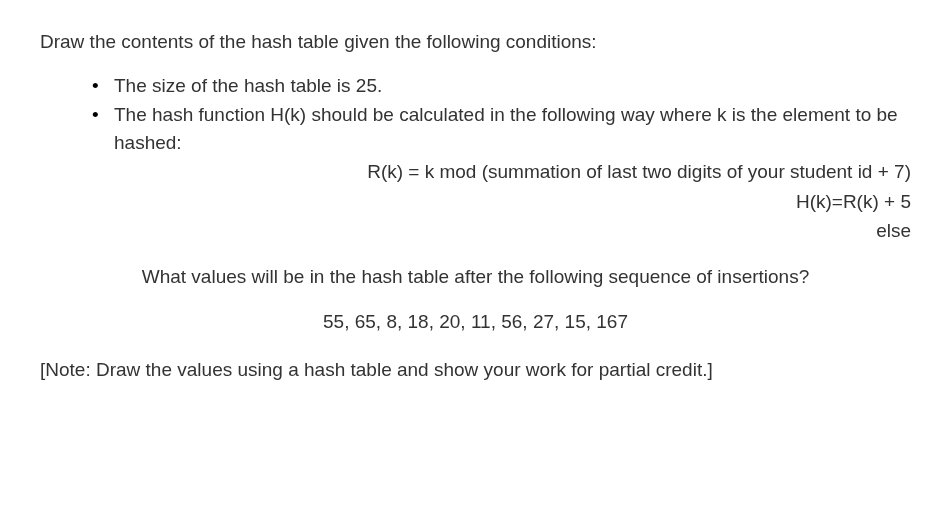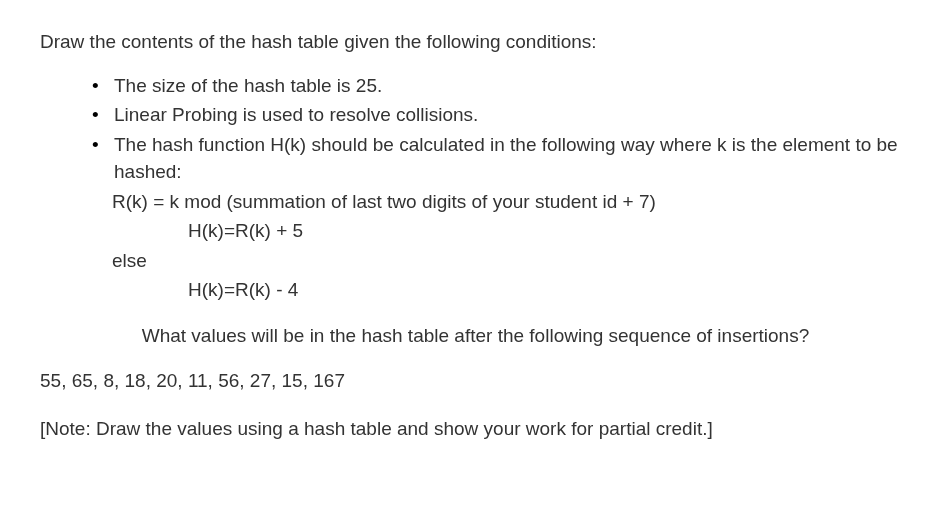--- a/index.html
+++ b/index.html
@@ -35,51 +35,50 @@
       top: 0;
       font-size: 19px;
       color: #000;
     }
     .formula-block {
       padding-left: 72px;
       margin-bottom: 18px;
     }
     .formula-line {
       margin-bottom: 2px;
+      text-align: right;
     }
     .indent1 {
       padding-left: 76px;
     }
     .question {
       margin-bottom: 18px;
       text-align: center;
     }
     .sequence {
-      text-align: left;
+      text-align: center;
       margin-bottom: 20px;
     }
     .note {
       margin-top: 2px;
     }
   </style>
 </head>
 <body>
 
 <p class="intro">Draw the contents of the hash table given the following conditions:</p>
 
 <ul class="bullets">
   <li>The size of the hash table is 25.</li>
-  <li>Linear Probing is used to resolve collisions.</li>
   <li>The hash function H(k) should be calculated in the following way where k is the element to be hashed:</li>
 </ul>
 
 <div class="formula-block">
   <div class="formula-line">R(k) = k mod (summation of last two digits of your student id + 7)</div>
   <div class="formula-line indent1">H(k)=R(k) + 5</div>
   <div class="formula-line">else</div>
-  <div class="formula-line indent1">H(k)=R(k) - 4</div>
 </div>
 
 <p class="question">What values will be in the hash table after the following sequence of insertions?</p>
 
 <p class="sequence">55, 65, 8, 18, 20, 11, 56, 27, 15, 167</p>
 
 <p class="note">[Note: Draw the values using a hash table and show your work for partial credit.]</p>
 
 </body></html>

